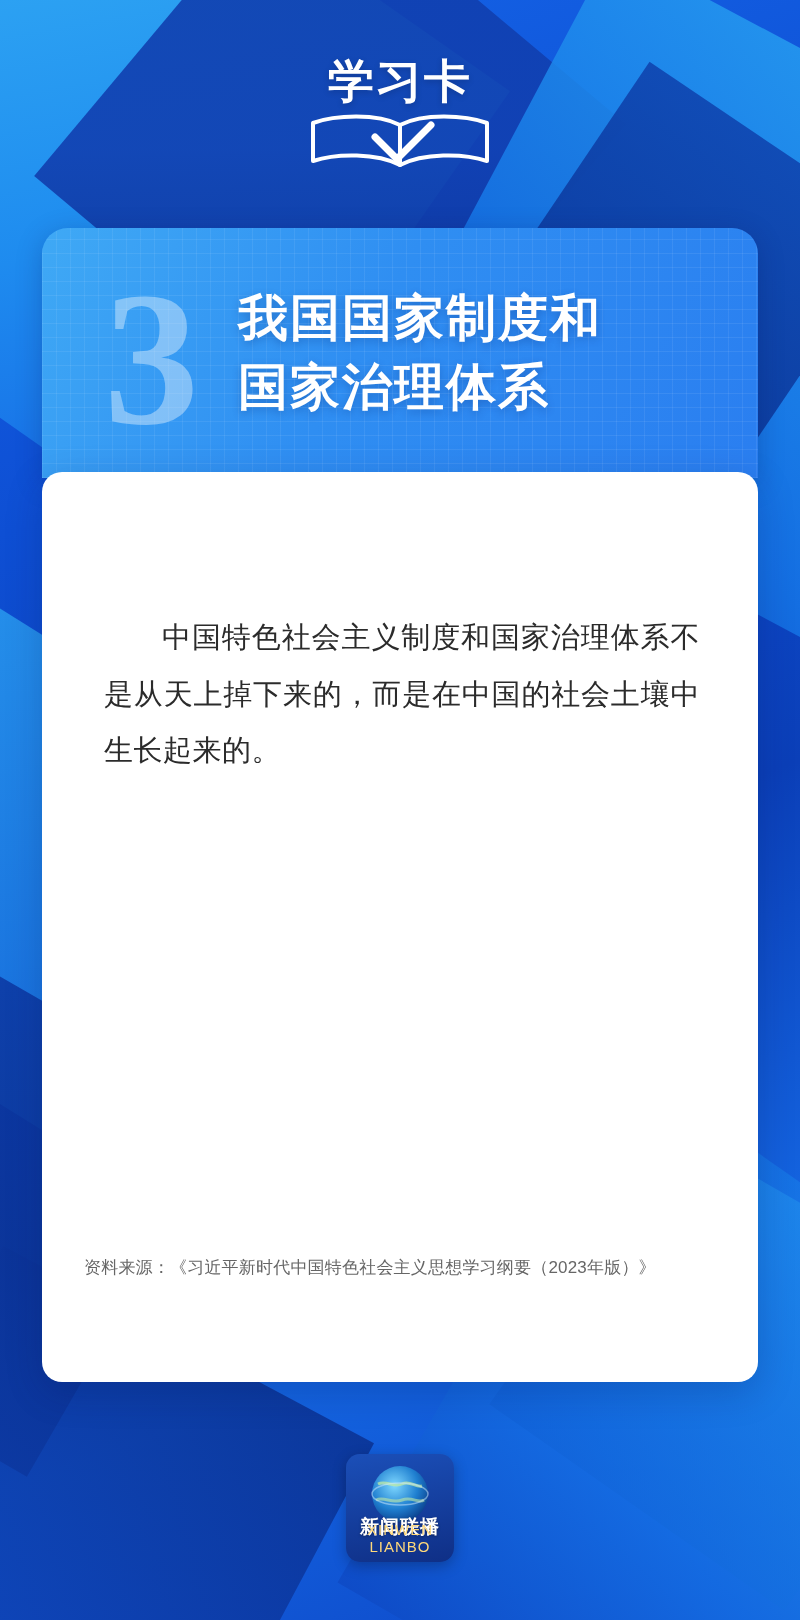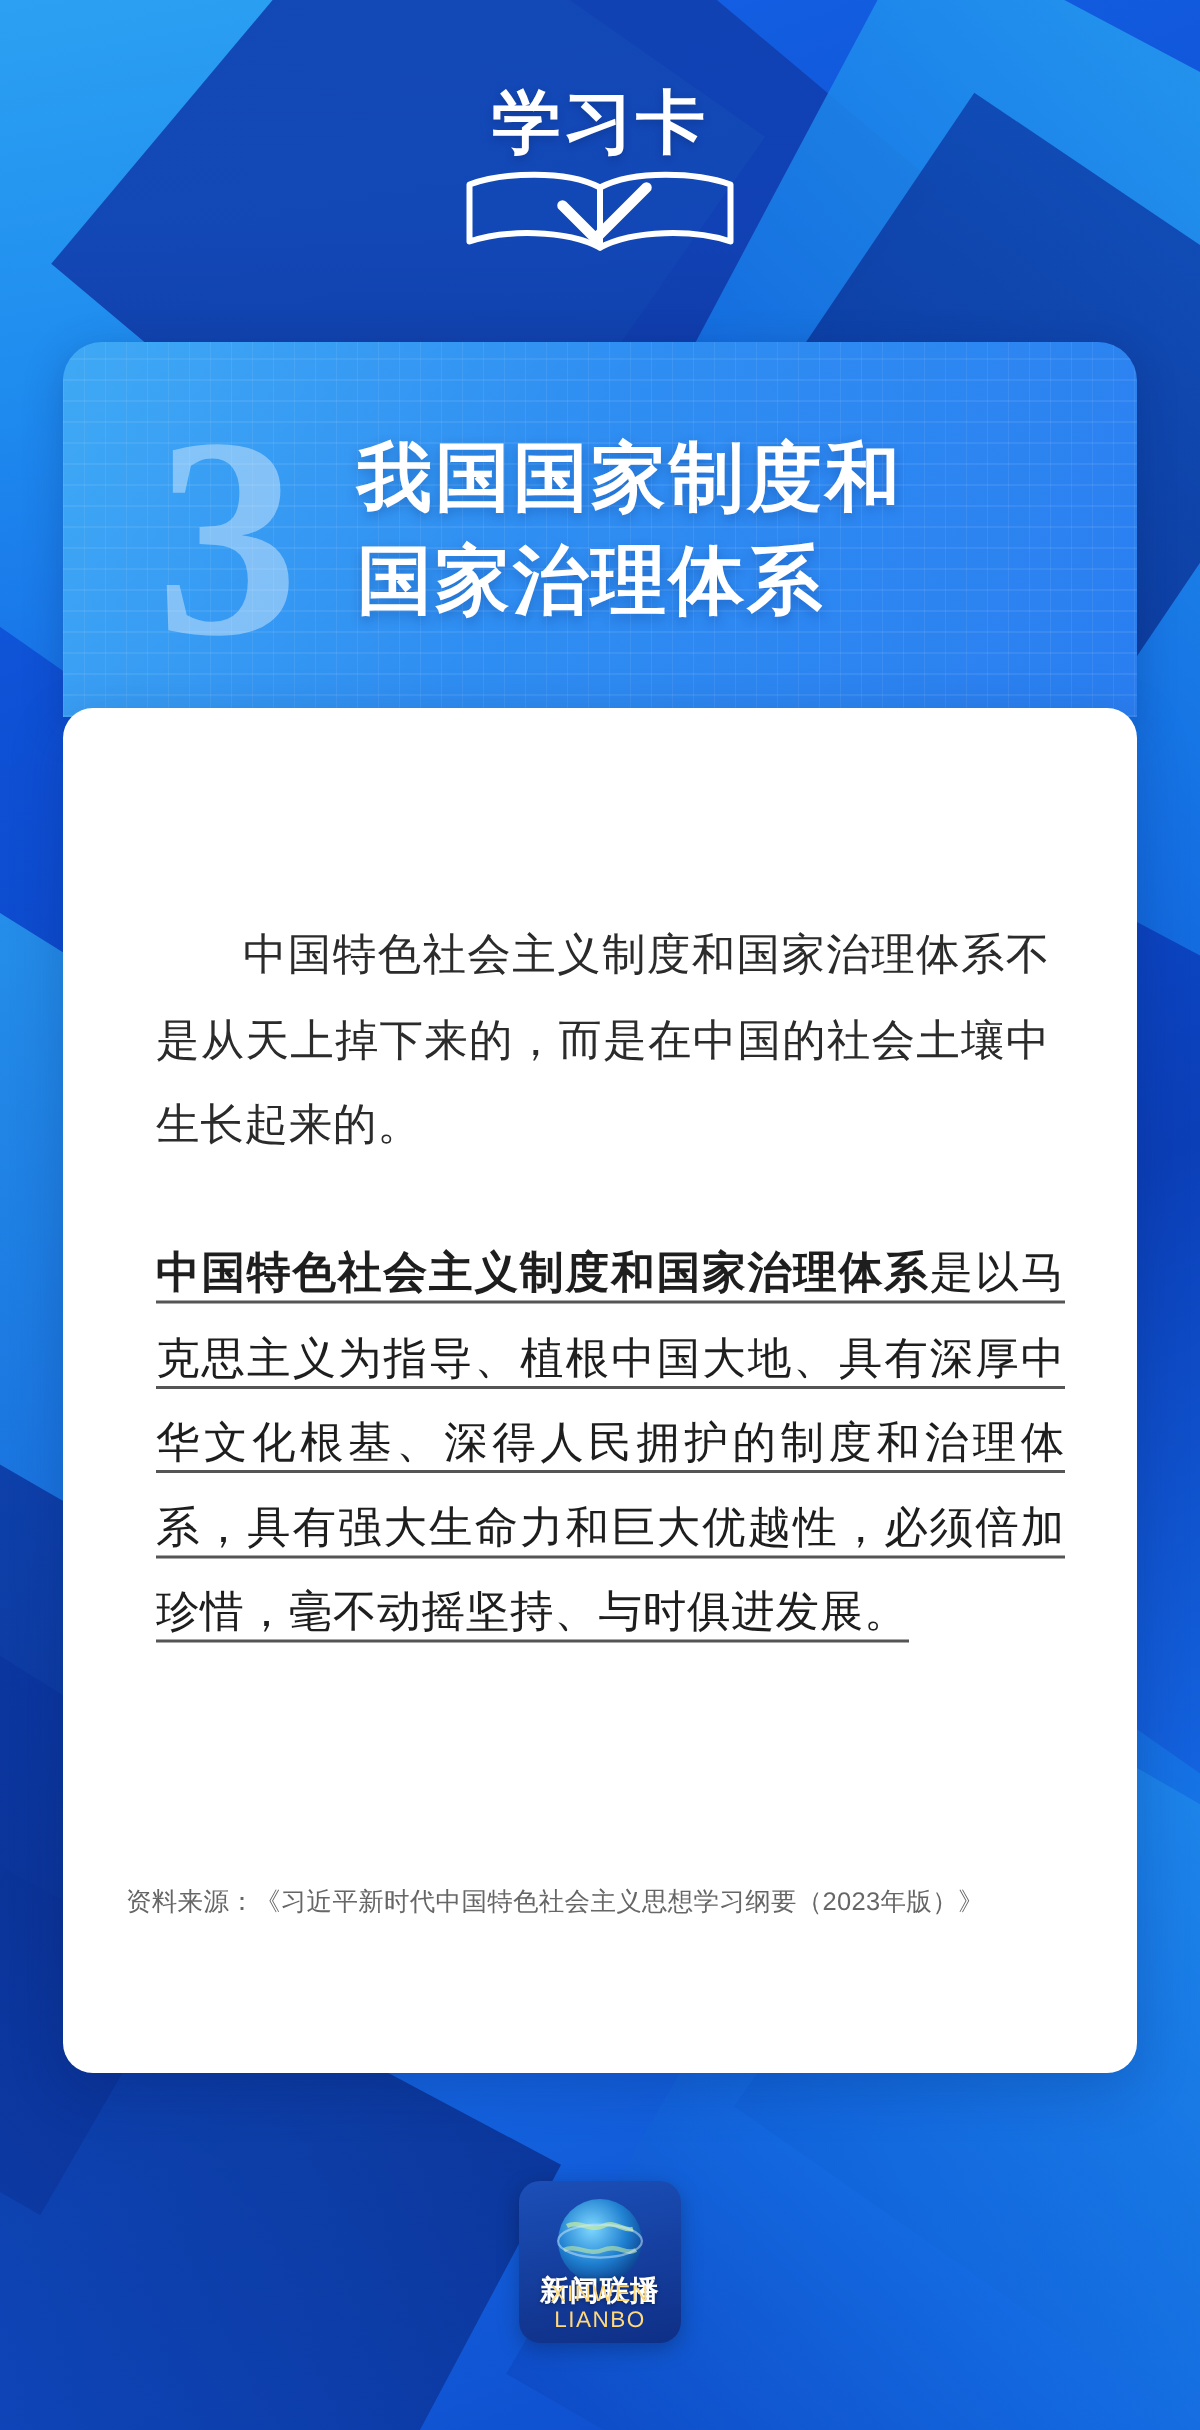--- a/index.html
+++ b/index.html
@@ -311,23 +311,20 @@
     <div class="card-number">3</div>
     <div class="card-title">
       <div>我国国家制度和</div>
       <div>国家治理体系</div>
     </div>
   </div>
 
   <div class="body-card">
     <p class="para">中国特色社会主义制度和国家治理体系不是从天上掉下来的，而是在中国的社会土壤中生长起来的。</p>
 
-    <p class="quote">
-      <span class="lead underlined">中国特色社会主义制度和国家治理体系</span><span class="underlined">是以马克思主义为指导、植根中国大地、具有深厚中华文化根基、深得人民拥护的制度和治理体系，具有强大生命力和巨大优越性，必须倍加珍惜，毫不动摇坚持、与时俱进发展。</span>
-    </p>
 
     <div class="source">资料来源：《习近平新时代中国特色社会主义思想学习纲要（2023年版）》</div>
   </div>
 
   <div class="footer">
     <div class="badge">
       <div class="badge-globe">
         <svg width="92" height="66" viewBox="0 0 92 66" aria-hidden="true">
           <defs>
             <radialGradient id="g1" cx="40%" cy="35%" r="70%">

